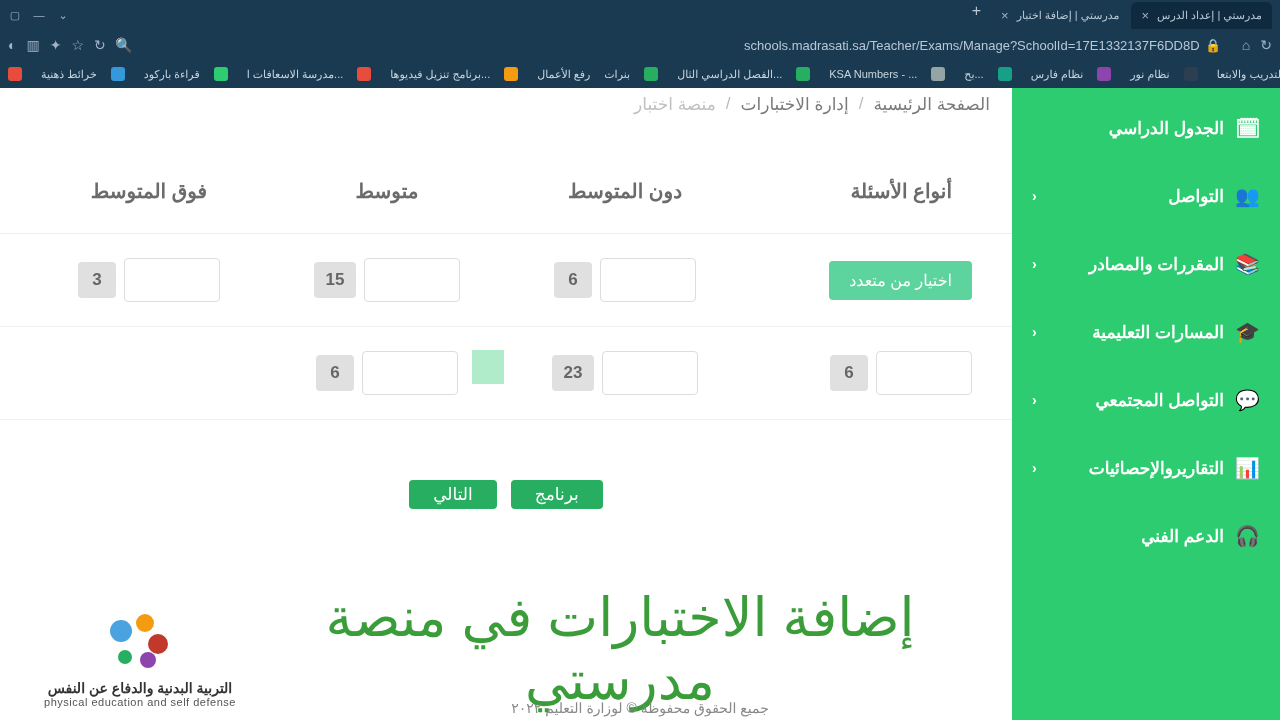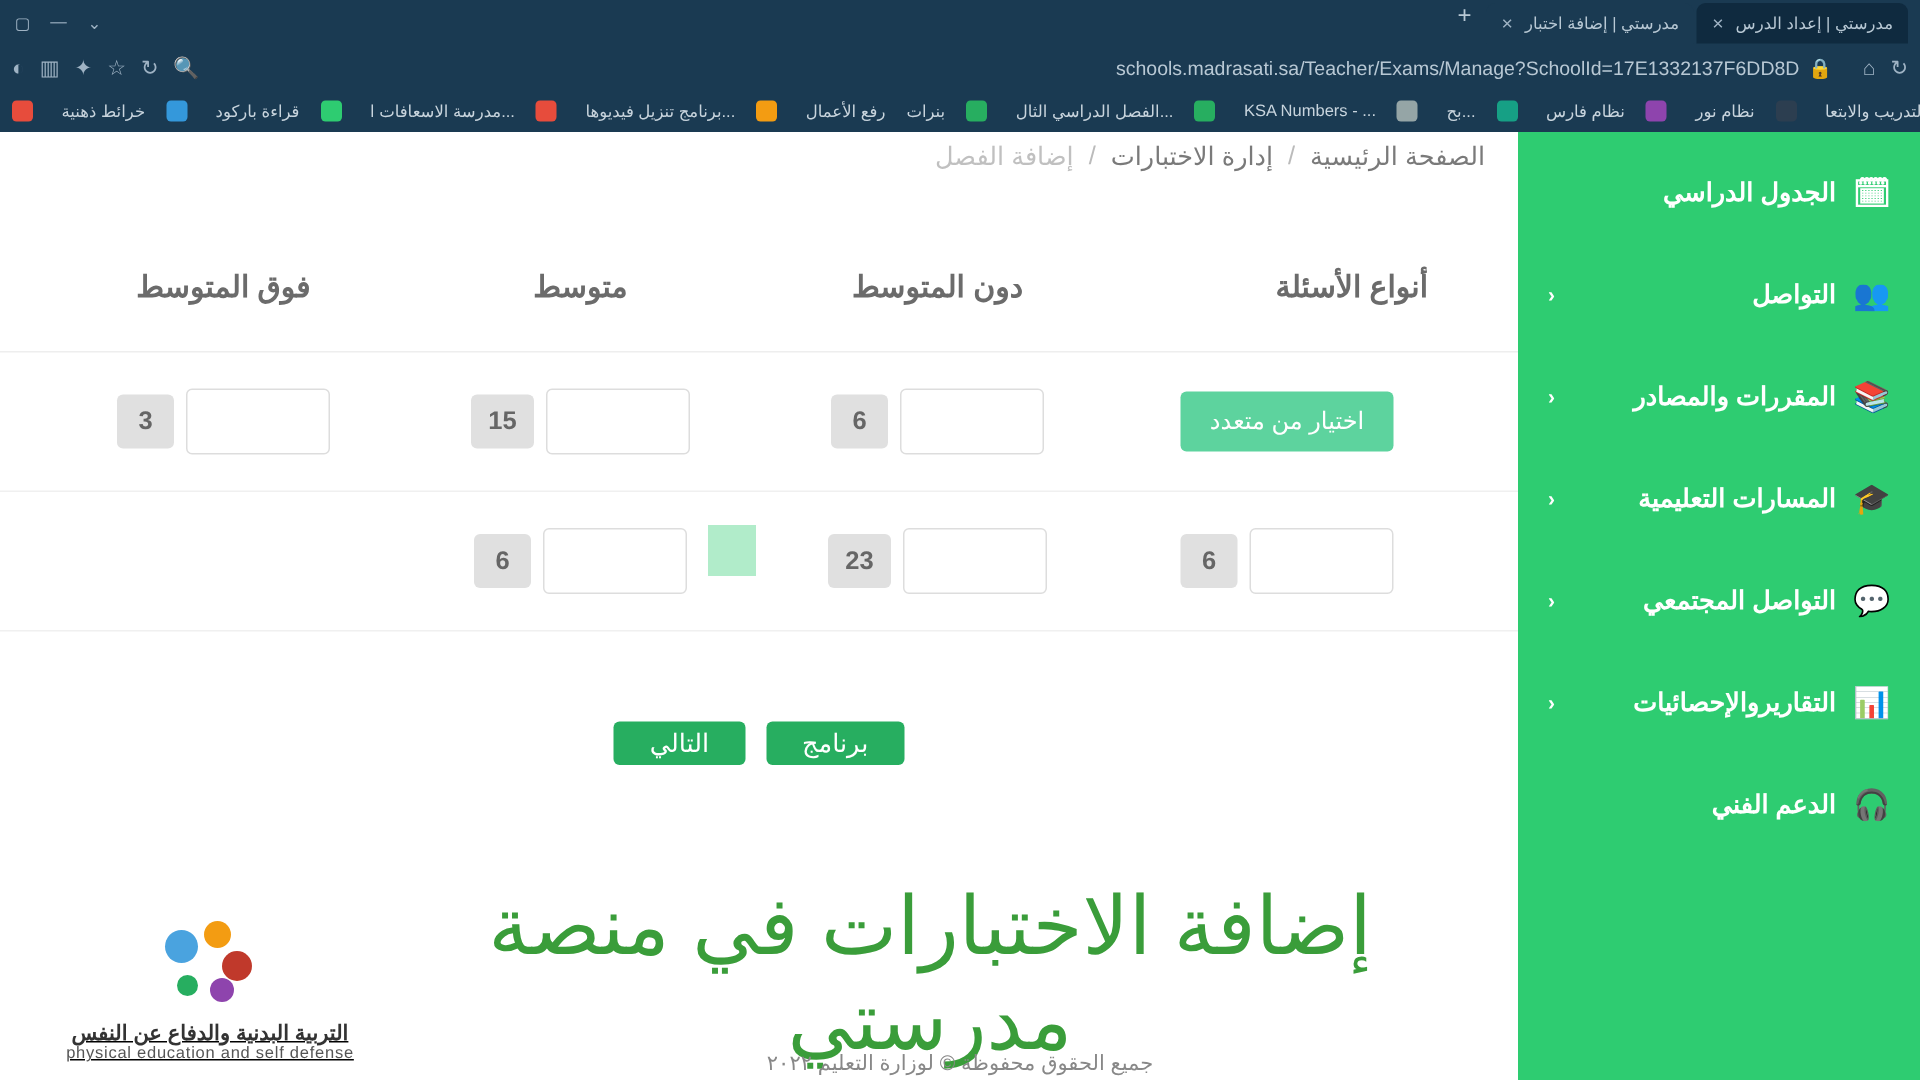--- a/index.html
+++ b/index.html
@@ -39,33 +39,33 @@
 .breadcrumb .bc-current { color: #c0c0c0; }
 .breadcrumb .bc-sep { color: #bbb; }
 
 .table-area { padding: 0 0 20px; background: #fff; }
 .tbl-head { display: grid; grid-template-columns: 1fr 1fr 1fr 1fr; padding: 50px 30px 30px; font-size: 20px; color: #6b6b6b; font-weight: 600; border-bottom: 1px solid #eee; }
 .tbl-head > div { text-align: center; }
 .tbl-head > div:first-child { text-align: right; padding-right: 30px; }
 
 .tbl-row { display: grid; grid-template-columns: 1fr 1fr 1fr 1fr; padding: 24px 30px; align-items: center; border-bottom: 1px solid #f0f0f0; }
 .tbl-row > div { display: flex; justify-content: center; align-items: center; gap: 8px; }
-.tbl-row > div:first-child { justify-content: center; padding-right: 10px; }
+.tbl-row > div:first-child { justify-content: flex-start; padding-right: 10px; }
 
 .type-btn { background: #5dd39e; color: #fff; padding: 10px 20px; border-radius: 4px; font-size: 16px; border: none; min-width: 130px; text-align: center; }
 .count-badge { background: #e0e0e0; color: #666; padding: 8px 12px; border-radius: 4px; font-size: 17px; font-weight: 600; min-width: 38px; text-align: center; }
 .count-input { width: 96px; height: 44px; border: 1px solid #ddd; border-radius: 4px; background: #fff; }
 
 .nav-btns { display: flex; justify-content: center; gap: 14px; padding: 40px 0 20px; direction: rtl; }
 .nav-btn { background: #27ae60; color: #fff; border: none; padding: 4px 24px; font-size: 17px; border-radius: 4px; min-width: 78px; }
 
 
 .overlay-title { position: absolute; bottom: 8px; right: 290px; left: 250px; font-size: 54px; color: #3a9d3a; font-weight: 400; direction: rtl; text-align: center; }
 .copyright { position: absolute; bottom: 4px; left: 50%; transform: translateX(-50%); font-size: 14px; color: #888; direction: rtl; }
-.logo-block { position: absolute; bottom: 12px; left: 20px; text-align: center; direction: ltr; width: 240px; text-decoration: underline; }
+.logo-block { position: absolute; bottom: 12px; left: 20px; text-align: center; direction: ltr; width: 240px; }
 .logo-swirl { width: 80px; height: 60px; margin: 0 auto 6px; position: relative; }
 .sw { position: absolute; border-radius: 50%; }
 .sw1 { width: 22px; height: 22px; background: #4aa3df; top: 6px; left: 10px; }
 .sw2 { width: 18px; height: 18px; background: #f39c12; top: 0; left: 36px; }
 .sw3 { width: 20px; height: 20px; background: #c0392b; top: 20px; left: 48px; }
 .sw4 { width: 16px; height: 16px; background: #8e44ad; top: 38px; left: 40px; }
 .sw5 { width: 14px; height: 14px; background: #27ae60; top: 36px; left: 18px; }
 .logo-ar { font-size: 14px; color: #333; font-weight: 600; }
 .logo-en { font-size: 11px; color: #555; letter-spacing: 0.5px; }
 
@@ -218,21 +218,21 @@
         </div>
     </div>
   </div>
 
   <div class="content">
     <div class="breadcrumb">
       <span class="bc-link">الصفحة الرئيسية</span>
       <span class="bc-sep">/</span>
       <span class="bc-link">إدارة الاختبارات</span>
       <span class="bc-sep">/</span>
-      <span class="bc-current">إضافة الفصل</span>
+      <span class="bc-current">منصة اختبار</span>
     </div>
 
     <div class="table-area">
       <div class="tbl-head">
         <div>أنواع الأسئلة</div>
         <div>دون المتوسط</div>
         <div>متوسط</div>
         <div>فوق المتوسط</div>
       </div>
 

